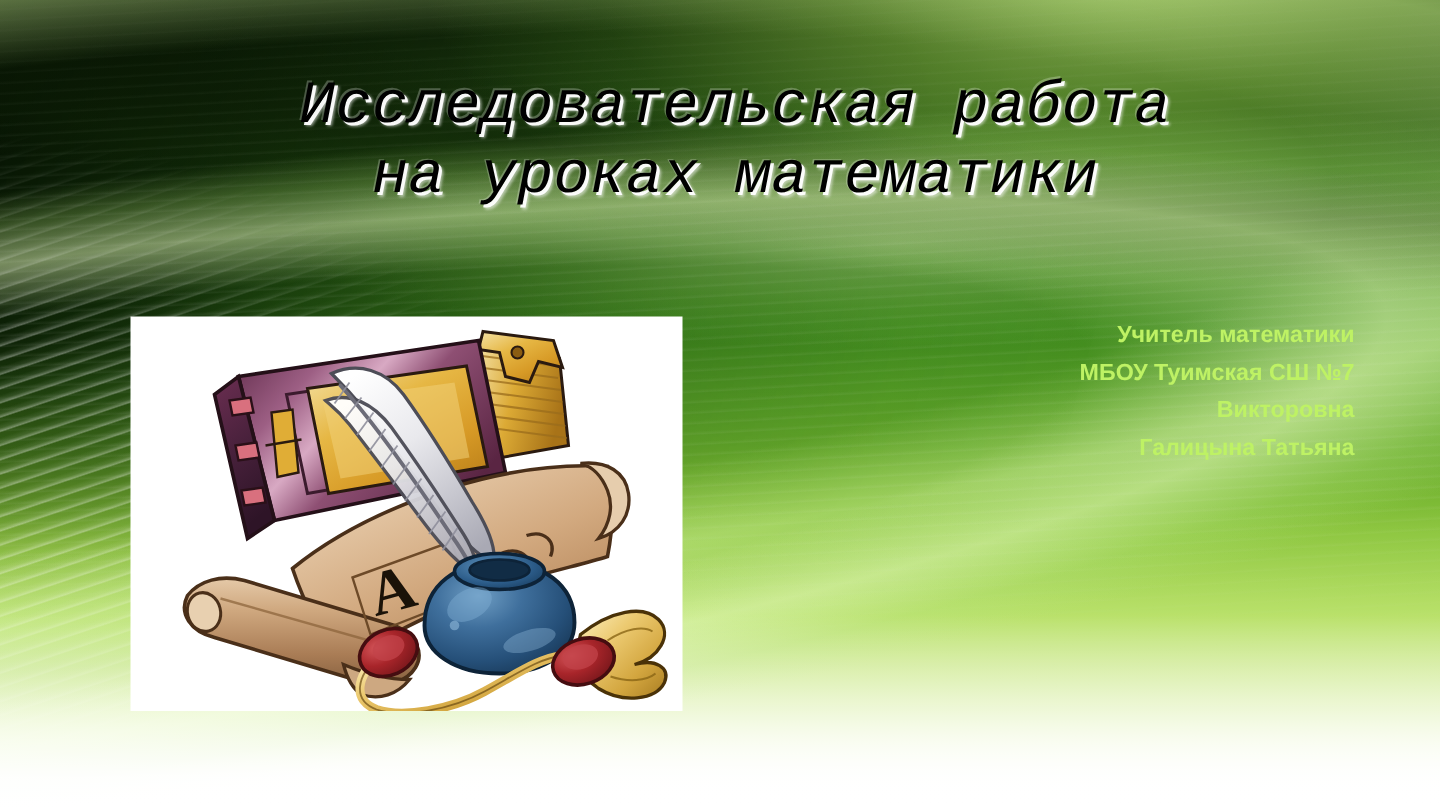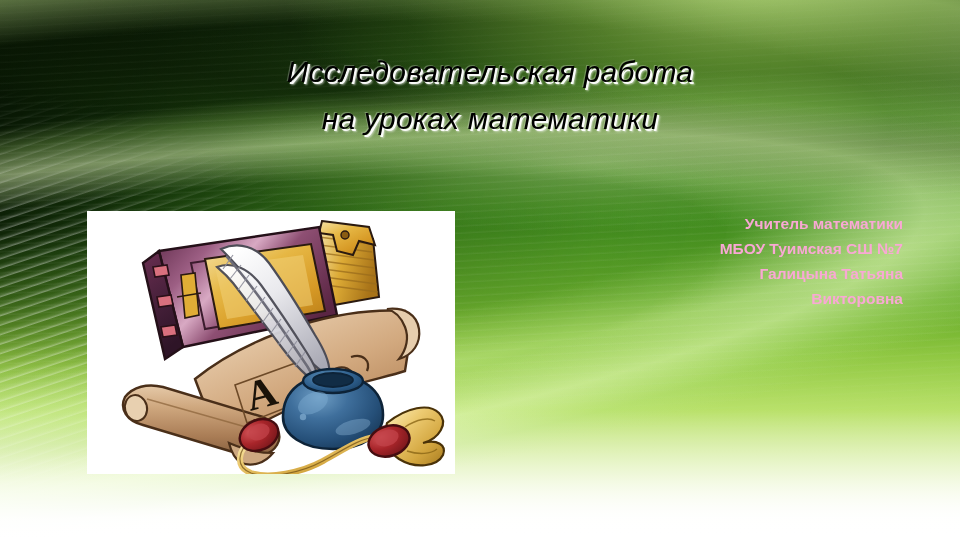--- a/index.html
+++ b/index.html
@@ -122,43 +122,44 @@
       #fff 100%);
   }
 
   
   .title {
     position: absolute;
     left: 150px;
     top: 48px;
     width: 680px;
     text-align: center;
-    font-size: 30px;
+    font-size: 40px;
     line-height: 47px;
     font-style: italic;
     font-weight: 400;
     color: #000;
     letter-spacing: 0.2px;
     text-shadow:
        2px 2px 0 rgba(255,255,255,0.95),
        3px 3px 2px rgba(255,255,255,0.55),
       -1px -1px 0 rgba(255,255,255,0.25);
     white-space: pre-line;
+    font-family: Liberation Mono, monospace;
   }
 
   
   .credits {
     position: absolute;
     right: 57px;
     top: 211px;
     width: 255px;
     text-align: right;
     font-size: 15.5px;
     font-weight: bold;
-    color: #f9a8d4;
+    color: #bef264;
     line-height: 25px;
   }
   .credits .line { display: block; }
 
   
   .picture {
     position: absolute;
     left: 87px;
     top: 211px;
     width: 368px;
@@ -183,22 +184,22 @@
   <div class="bg-layer bg-lines"></div>
   <div class="bg-layer bg-rays"></div>
   <div class="bg-layer bg-bottomfade"></div>
 
   <div class="title">Исследовательская работа
 на уроках математики</div>
 
   <div class="credits">
     <span class="line">Учитель математики</span>
     <span class="line">МБОУ Туимская СШ №7</span>
+    <span class="line">Викторовна</span>
     <span class="line">Галицына Татьяна</span>
-    <span class="line">Викторовна</span>
   </div>
 
   <div class="picture">
     <svg viewBox="0 0 368 263" xmlns="http://www.w3.org/2000/svg">
       <defs>
         <linearGradient id="gBook" x1="0" y1="0" x2="1" y2="0.6">
           <stop offset="0%" stop-color="#5e2948"></stop>
           <stop offset="28%" stop-color="#9d5f84"></stop>
           <stop offset="46%" stop-color="#d8a9c3"></stop>
           <stop offset="62%" stop-color="#8e4f73"></stop>

